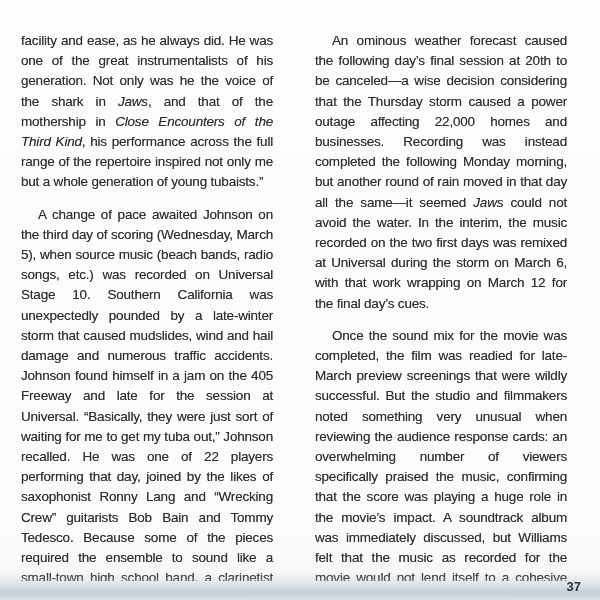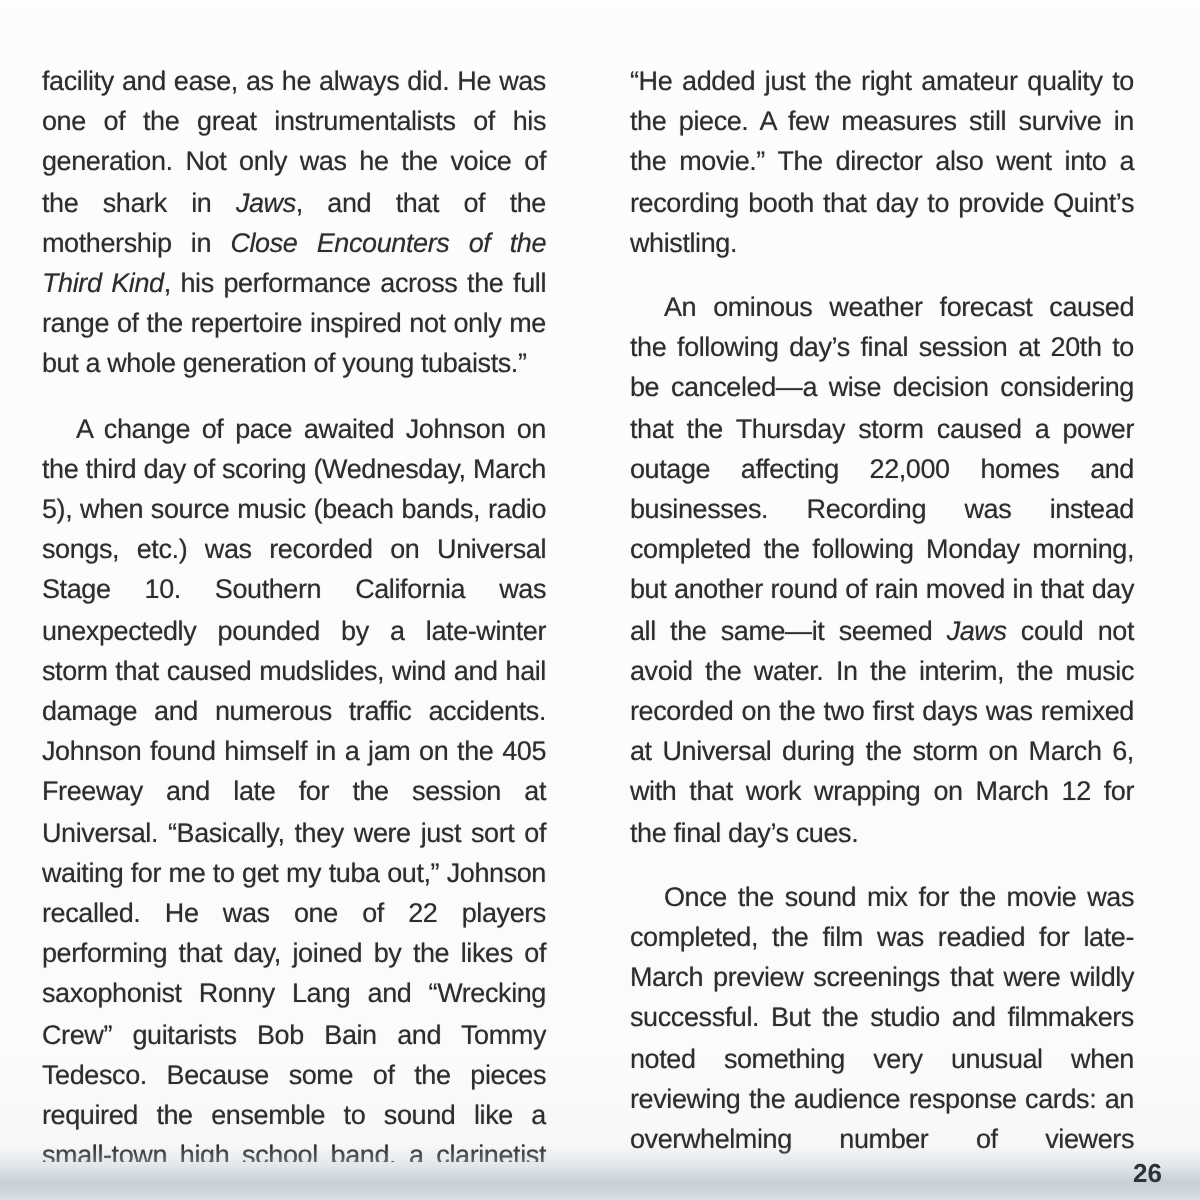--- a/index.html
+++ b/index.html
@@ -58,19 +58,18 @@
 </style>
 </head>
 <body>
 
 <div class="page">
   <div class="column left">
       <p class="para"><span>facility and ease, as he always did. He was one of the great instrumentalists of his generation. Not only was he the voice of the shark in </span><em>Jaws</em><span>, and that of the mothership in </span><em>Close Encounters of the Third Kind</em><span>, his performance across the full range of the repertoire inspired not only me but a whole generation of young tubaists.”</span></p>
       <p class="para indent"><span>A change of pace awaited Johnson on the third day of scoring (Wednesday, March 5), when source music (beach bands, radio songs, etc.) was recorded on Universal Stage 10. Southern California was unexpectedly pounded by a late-winter storm that caused mudslides, wind and hail damage and numerous traffic accidents. Johnson found himself in a jam on the 405 Freeway and late for the session at Universal. “Basically, they were just sort of waiting for me to get my tuba out,” Johnson recalled. He was one of 22 players performing that day, joined by the likes of saxophonist Ronny Lang and “Wrecking Crew” guitarists Bob Bain and Tommy Tedesco. Because some of the pieces required the ensemble to sound like a small-town high school band, a clarinetist named Steven Spielberg joined the proceedings to make sure things sounded ragged enough. “It’s very difficult to ask these great musicians to play badly,” Williams points out.</span></p>
     </div>
   <div class="column right">
-      <p class="para"><span>“He added just the right amateur quality to the piece. A few measures still survive in the movie.” The director also went into a recording booth that day to provide Quint’s whistling.</span></p>
       <p class="para indent"><span>An ominous weather forecast caused the following day’s final session at 20th to be canceled—a wise decision considering that the Thursday storm caused a power outage affecting 22,000 homes and businesses. Recording was instead completed the following Monday morning, but another round of rain moved in that day all the same—it seemed </span><em>Jaws</em><span> could not avoid the water. In the interim, the music recorded on the two first days was remixed at Universal during the storm on March 6, with that work wrapping on March 12 for the final day’s cues.</span></p>
       <p class="para indent"><span>Once the sound mix for the movie was completed, the film was readied for late-March preview screenings that were wildly successful. But the studio and filmmakers noted something very unusual when reviewing the audience response cards: an overwhelming number of viewers specifically praised the music, confirming that the score was playing a huge role in the movie’s impact. A soundtrack album was immediately discussed, but Williams felt that the music as recorded for the movie would not lend itself to a cohesive listening</span></p>
     </div>
   <div class="bottom-band"></div>
-  <div class="page-number">26</div>
+  <div class="page-number">37</div>
 </div>
 
 </body></html>

